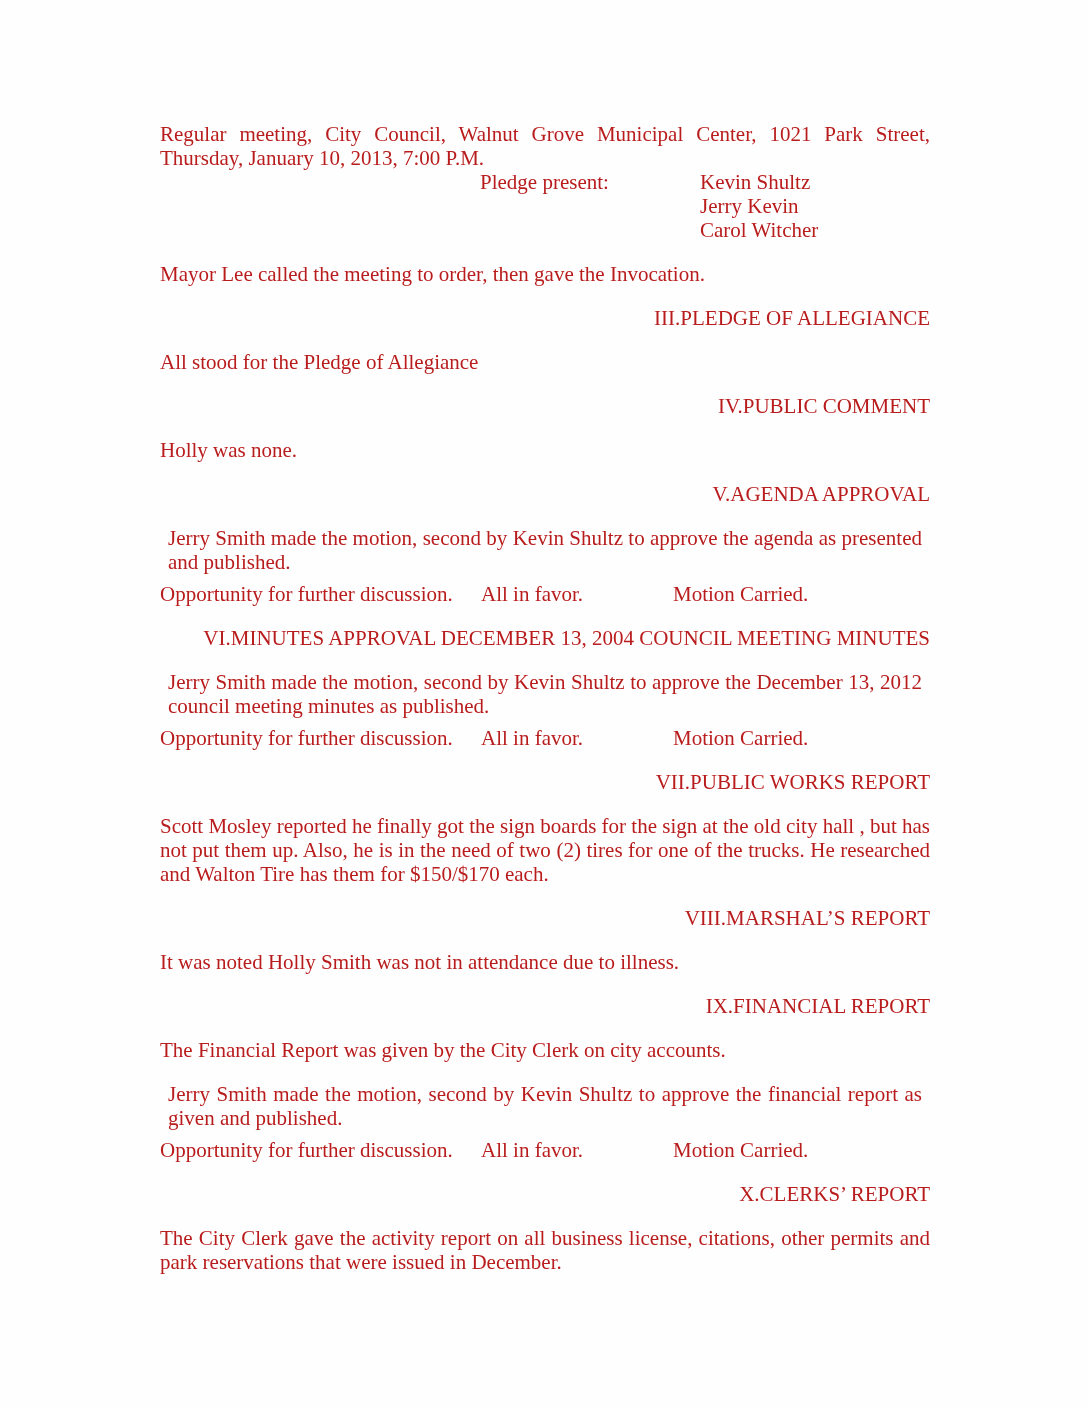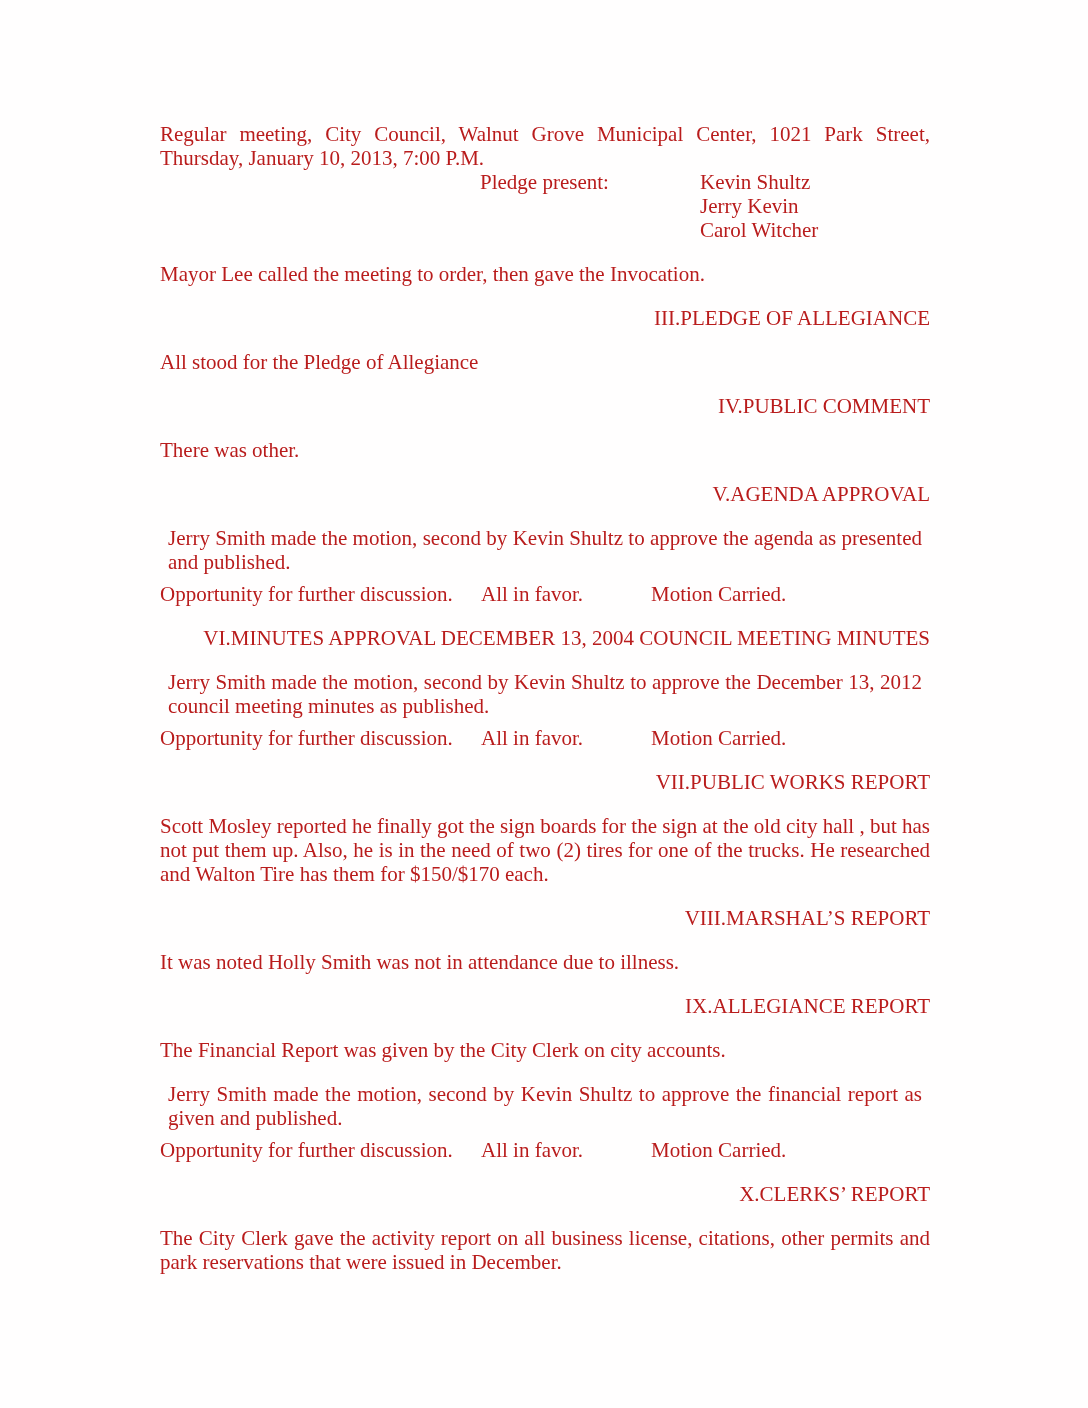--- a/index.html
+++ b/index.html
@@ -26,21 +26,21 @@
   p { margin: 8px; }
   .justify { text-align: justify; }
   .heading { white-space: nowrap; text-align: right; }
   .heading .numeral { display: inline-block; width: 64px; }
   .line { position: relative; height: 24px; }
   .abs { position: absolute; top: 0; white-space: nowrap; }
   .pos-present { left: 320px; }
   .pos-name { left: 540px; }
   .pos-discussion { left: 0; }
   .pos-favor { left: 321px; }
-  .pos-carried { left: 491px; }
+  .pos-carried { left: 513px; }
 </style>
 </head>
 <body>
 
 <div class="page">
   <div class="content">
 
     <p class="block tight justify">Regular meeting, City Council, Walnut Grove Municipal Center, 1021 Park Street, Thursday, January 10, 2013, 7:00 P.M.</p>
 
     <div class="block">
@@ -59,21 +59,21 @@
     <p class="block">Mayor Lee called the meeting to order, then gave the Invocation.</p>
 
     <div class="block heading">
       <span class="numeral">III.</span><span>PLEDGE OF ALLEGIANCE</span>
     </div>
     <p class="block">All stood for the Pledge of Allegiance</p>
 
     <div class="block heading">
       <span class="numeral">IV.</span><span>PUBLIC COMMENT</span>
     </div>
-    <p class="block">There was other.</p>
+    <p class="block">Holly was none.</p>
 
     <div class="block heading">
       <span class="numeral">V.</span><span>AGENDA APPROVAL</span>
     </div>
     <div class="block">
       <p class="justify">Jerry Smith made the motion, second by Kevin Shultz to approve the agenda as presented and published.</p>
       <div class="line">
         <span class="abs pos-discussion">Opportunity for further discussion.</span>
         <span class="abs pos-favor">All in favor.</span>
         <span class="abs pos-carried">Motion Carried.</span>
@@ -96,21 +96,21 @@
       <span class="numeral">VII.</span><span>PUBLIC WORKS REPORT</span>
     </div>
     <p class="block justify">Scott Mosley reported he finally got the sign boards for the sign at the old city hall , but has not put them up. Also, he is in the need of two (2) tires for one of the trucks.  He researched and Walton Tire has them for $150/$170 each.</p>
 
     <div class="block heading">
       <span class="numeral">VIII.</span><span>MARSHAL’S REPORT</span>
     </div>
     <p class="block">It was noted Holly Smith was not in attendance due to illness.</p>
 
     <div class="block heading">
-      <span class="numeral">IX.</span><span>ALLEGIANCE REPORT</span>
+      <span class="numeral">IX.</span><span>FINANCIAL REPORT</span>
     </div>
     <p class="block">The Financial Report was given by the City Clerk on city accounts.</p>
     <div class="block">
       <p class="justify">Jerry Smith made the motion, second by Kevin Shultz to approve the financial report as given and published.</p>
       <div class="line">
         <span class="abs pos-discussion">Opportunity for further discussion.</span>
         <span class="abs pos-favor">All in favor.</span>
         <span class="abs pos-carried">Motion Carried.</span>
       </div>
     </div>

